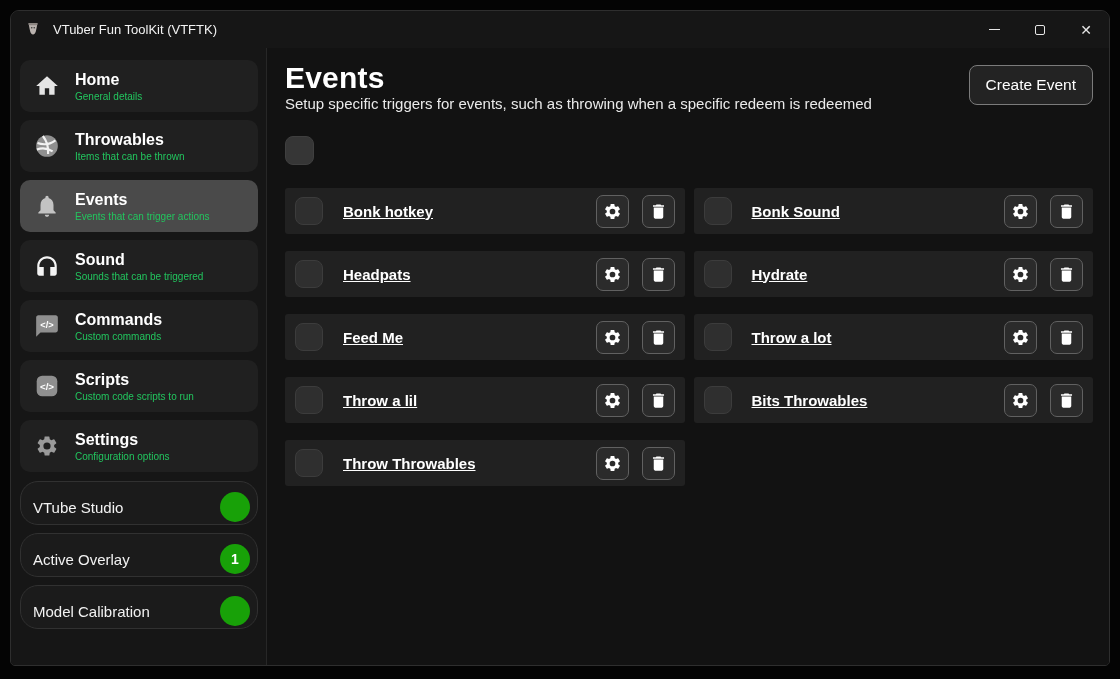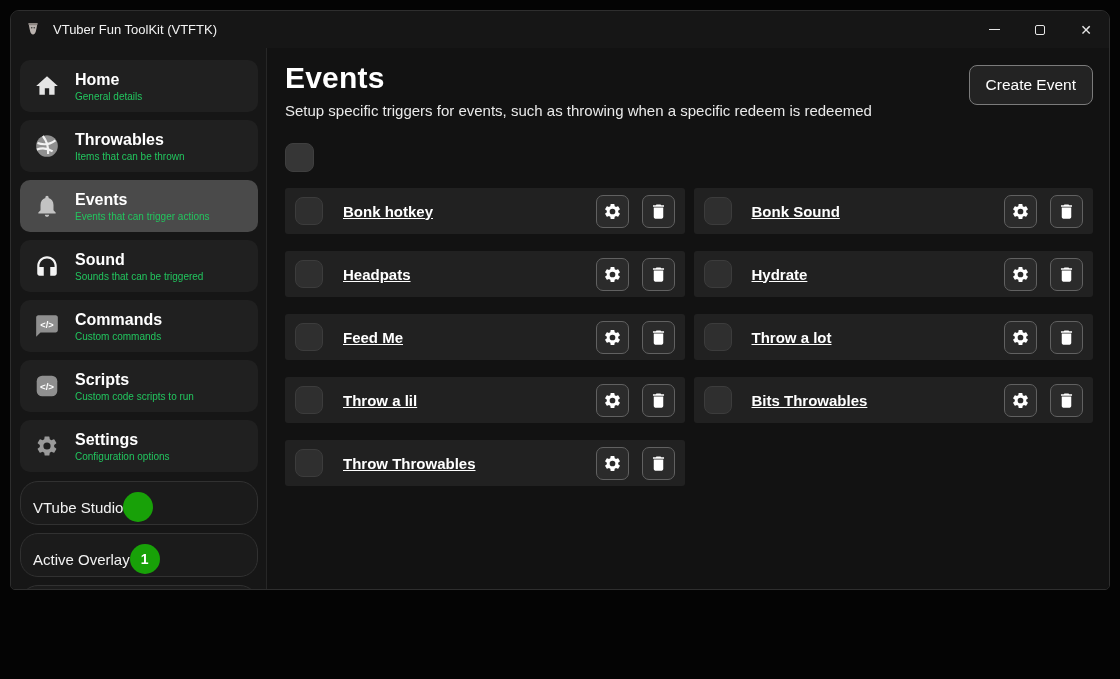--- a/index.html
+++ b/index.html
@@ -1,18 +1,18 @@
 <!DOCTYPE html>
 <html><head>
 <meta charset="utf-8">
 <style>
   * { margin:0; padding:0; box-sizing:border-box; }
   html,body { width:1120px; height:679px; background:#040404; overflow:hidden;
               font-family:"Liberation Sans", sans-serif; }
-  .window { position:absolute; left:10px; top:10px; width:1100px; height:580px;
+  .window { position:absolute; left:10px; top:10px; width:1100px; height:656px;
             background:#141414; border:1px solid #2e2e2e; border-radius:9px 9px 5px 5px;
             display:flex; flex-direction:column; overflow:hidden; }
   
   .titlebar { height:37px; flex-shrink:0; display:flex; align-items:center; padding-left:13px; background:#161616; }
   .tb-icon { width:18px; height:18px; flex-shrink:0; }
   .tb-title { margin-left:11px; font-size:13px; color:#f2f2f2; }
   .tb-controls { margin-left:auto; display:flex; height:100%; }
   .tb-btn { width:46px; height:100%; display:flex; align-items:center; justify-content:center;
             background:transparent; border:none; color:#e6e6e6; cursor:pointer; }
   .min-glyph { display:block; width:11px; border-top:1px solid #e6e6e6; }
@@ -24,38 +24,38 @@
              padding:12px 8px 0 9px; display:flex; flex-direction:column; gap:8px; overflow:hidden; }
   .nav-item { min-height:52px; background:#202020; border-radius:10px; display:flex; align-items:center;
               padding:0 10px 0 12px; gap:13px; cursor:pointer; flex-shrink:0; }
   .nav-item.active { background:#4a4a4a; }
   .nav-icon { width:30px; display:flex; align-items:center; justify-content:center; flex-shrink:0; }
   .nav-icon svg { width:26px; height:26px; }
   .nav-text { display:flex; flex-direction:column; }
   .nav-title { font-size:16px; font-weight:700; color:#ffffff; line-height:1.25; }
   .nav-desc { font-size:10px; color:#22c55e; margin-top:1px; }
   .status-card { min-height:44px; background:#1b1b1b; border:1px solid #313131; border-radius:18px;
-                 display:flex; align-items:center; 
+                 display:flex; align-items:center; justify-content:space-between;
                  padding:8px 7px 0 12px; cursor:pointer; flex-shrink:0; }
   .status-card.first { margin-top:1px; }
   .status-label { font-size:15px; color:#f2f2f2; }
   .status-dot { width:30px; height:30px; border-radius:50%; background:#18a108;
                 display:flex; align-items:center; justify-content:center;
                 color:#ffffff; font-size:14px; font-weight:700; }
   
   .main { flex:1; background:#121212; padding:13px 16px 0 18px; display:flex; flex-direction:column; min-width:0; }
   .main-header { display:flex; justify-content:space-between; align-items:flex-start; }
   .page-title { font-size:30px; font-weight:800; color:#ffffff; letter-spacing:.2px; }
-  .page-subtitle { font-size:15px; color:#eaeaea; margin-top:7px; }
+  .page-subtitle { font-size:15px; color:#eaeaea; }
   .create-btn { margin-top:4px; padding:10px 16px; background:#232323; border:1px solid #7b7b7b;
                 border-radius:8px; color:#ffffff; font-size:15.5px; cursor:pointer;
                 font-family:"Liberation Sans", sans-serif; flex-shrink:0; }
   .select-all { margin-top:24px; width:29px; height:29px; background:#363636; border:1px solid #3f3f3f;
                 border-radius:8px; cursor:pointer; flex-shrink:0; }
-  .event-grid { margin-top:16px; display:grid; grid-template-columns:1fr 1fr; column-gap:9px; row-gap:17px;
+  .event-grid { margin-top:23px; display:grid; grid-template-columns:1fr 1fr; column-gap:9px; row-gap:17px;
                 align-content:start; }
   .card { height:46px; background:#212121; border-radius:3px; display:flex; align-items:center;
           padding:0 10px; }
   .checkbox { width:28px; height:28px; background:#2f2f2f; border:1px solid #3c3c3c;
               border-radius:8px; cursor:pointer; flex-shrink:0; }
   .card-title { margin-left:20px; font-size:15px; font-weight:700; color:#ffffff;
                 text-decoration:underline; cursor:pointer; white-space:nowrap; }
   .spacer { flex:1; }
   .icon-btn { width:33px; height:33px; background:#2b2b2b; border:1px solid #616161; border-radius:7px;
               display:flex; align-items:center; justify-content:center; cursor:pointer; flex-shrink:0; }

